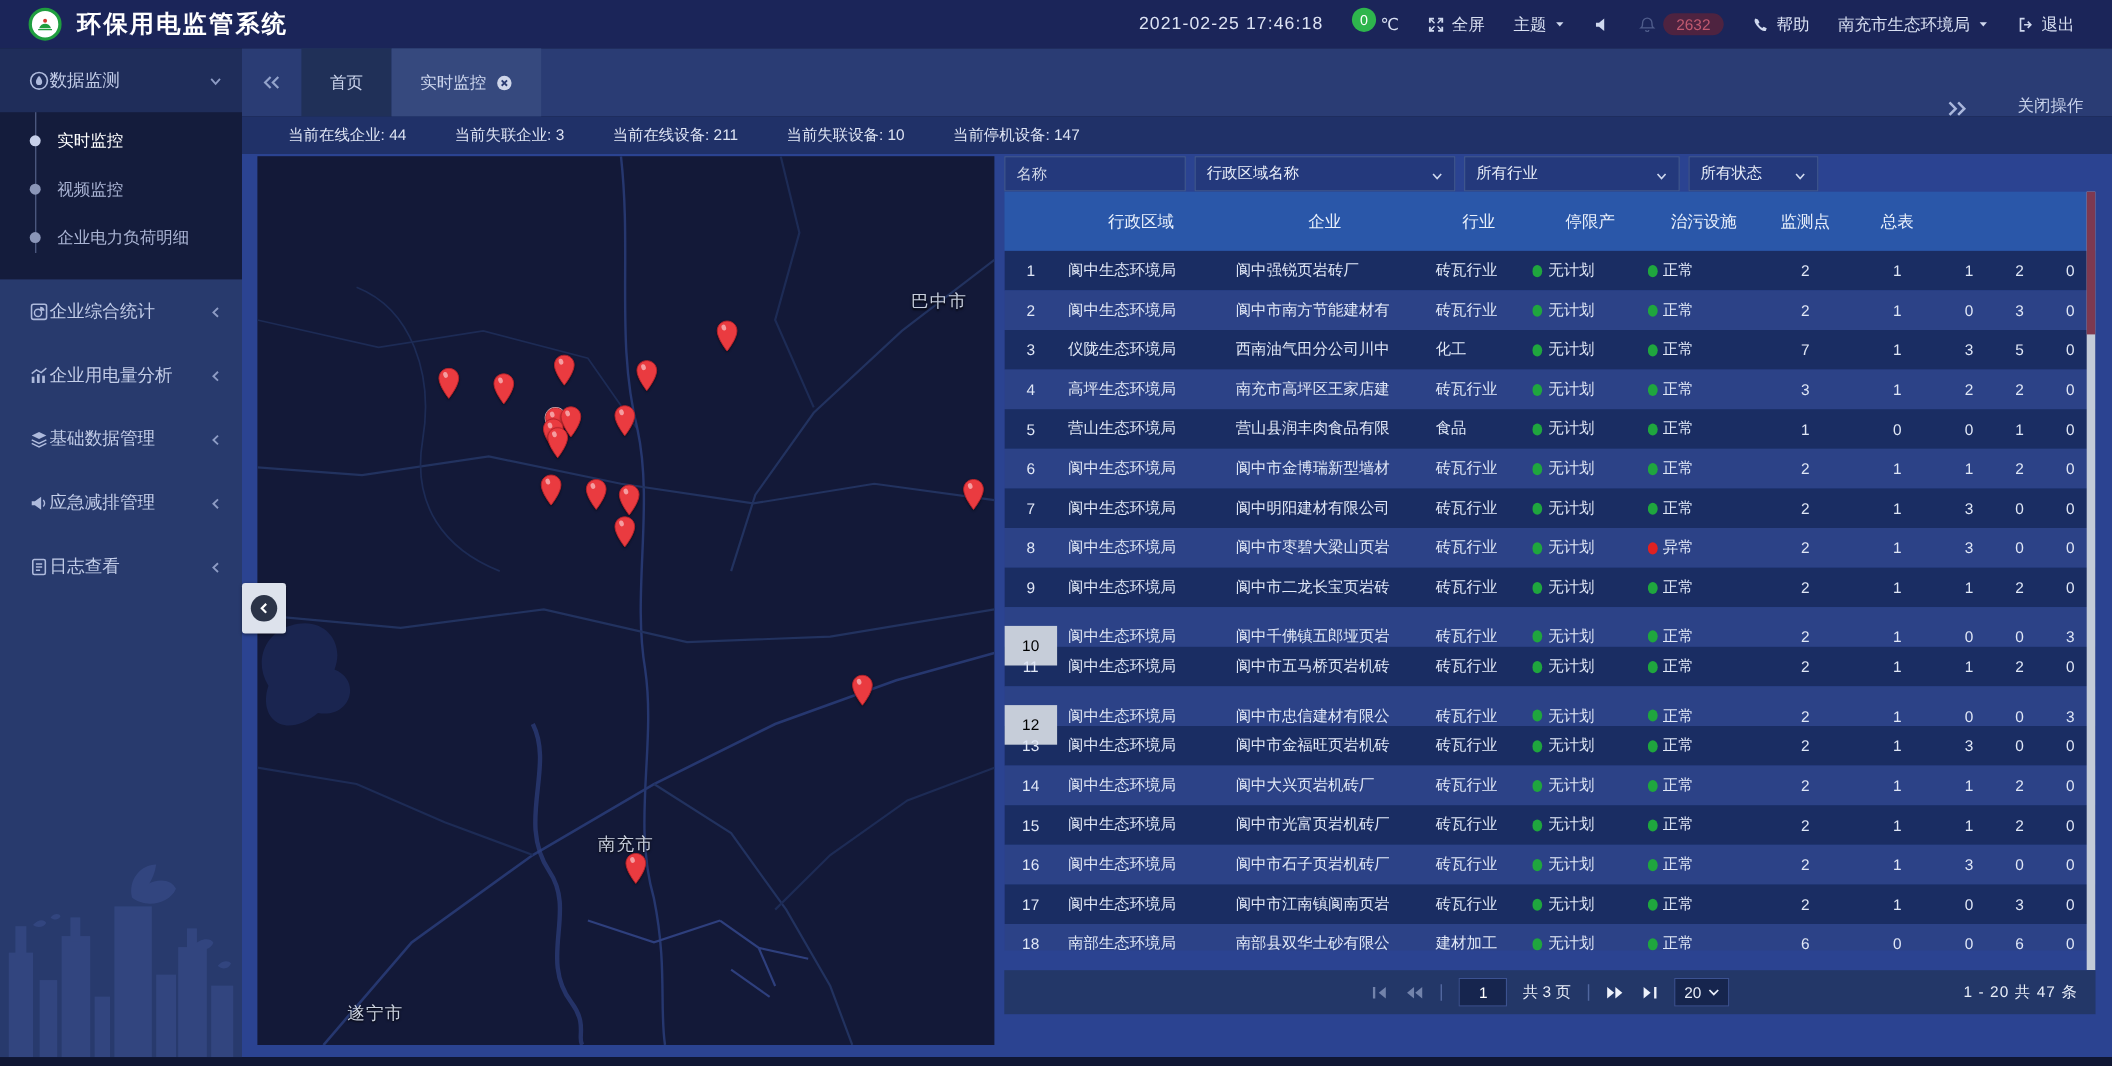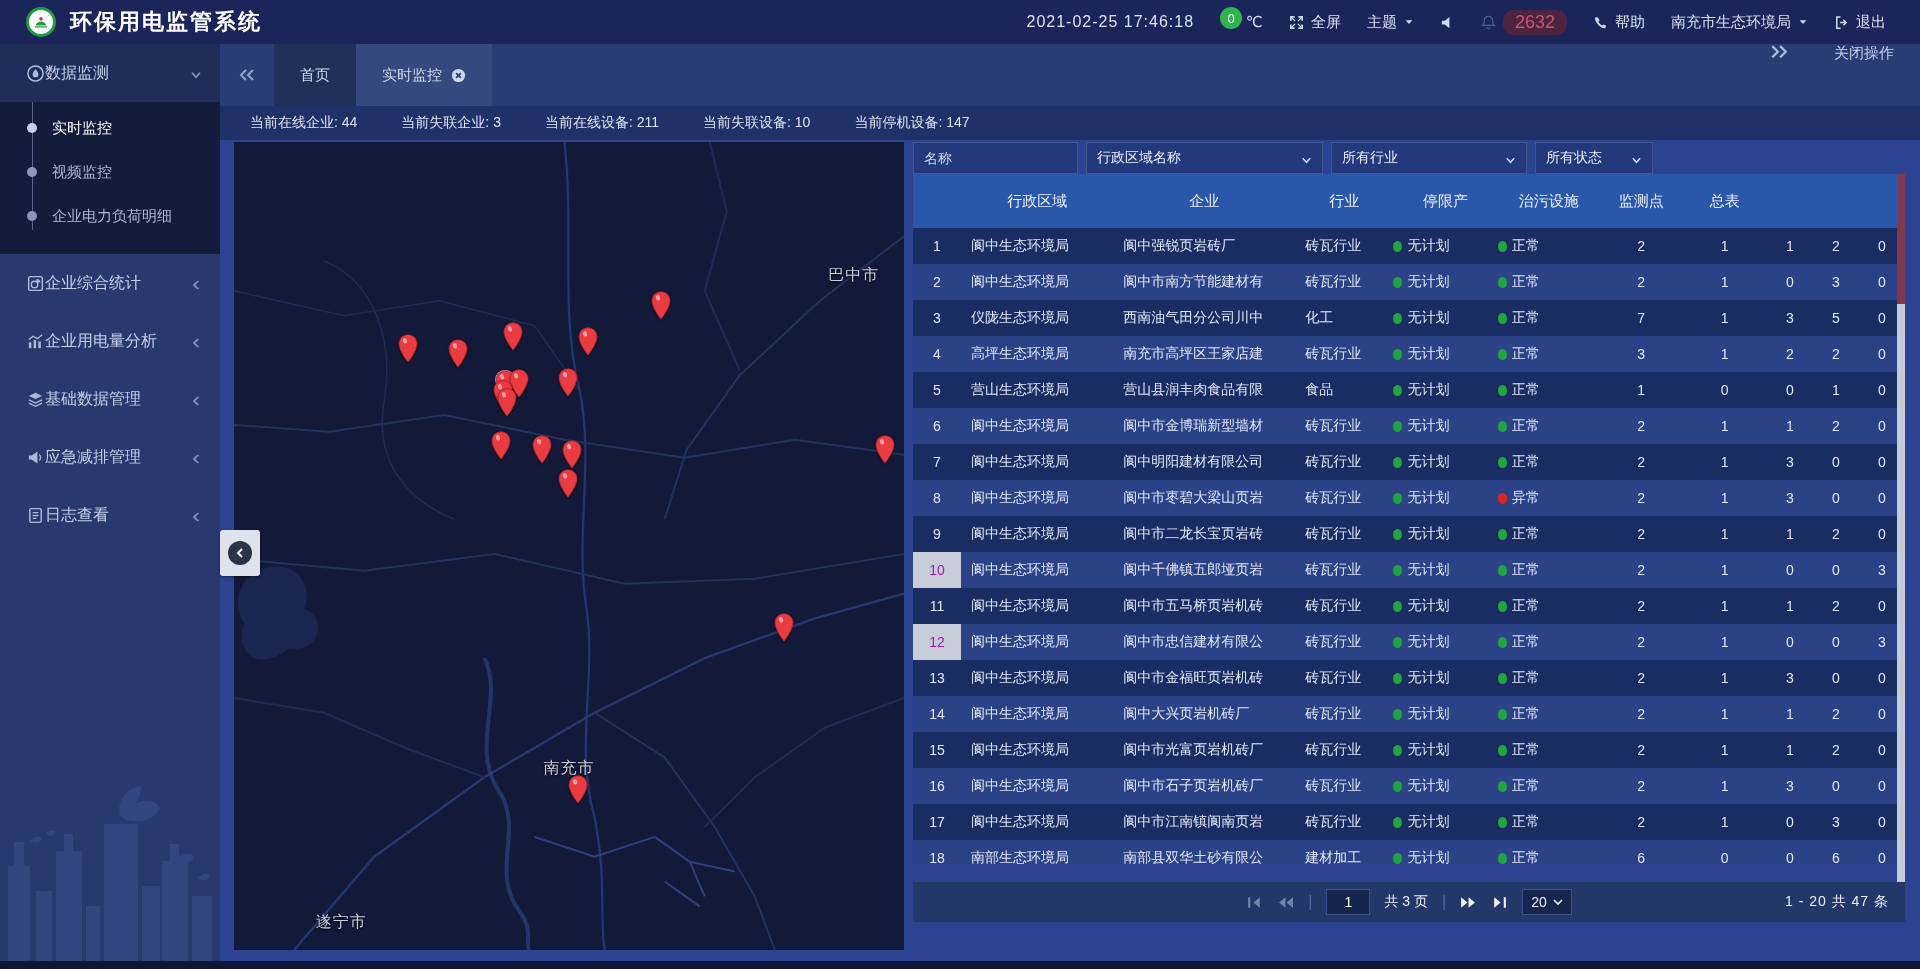--- a/index.html
+++ b/index.html
@@ -17,21 +17,21 @@
   .app-title { color:#ffffff; font-size:22px; font-weight:bold; letter-spacing:2px; }
   .top-right { display:flex; align-items:center; gap:26px; color:#d9e0f2; font-size:15px; }
   .datetime { font-size:16px; color:#dde3f4; letter-spacing:1px; }
   .temp-wrap { display:flex; align-items:flex-start; gap:4px; }
   .temp-badge { width:22px; height:22px; border-radius:50%; background:#2eb54d; color:#fff;
     font-size:13px; display:flex; align-items:center; justify-content:center; margin-top:-6px; }
   .temp-unit { font-size:15px; }
   .top-item { display:flex; align-items:center; gap:7px; cursor:pointer; white-space:nowrap; }
   .top-item svg { width:15px; height:15px; }
   .badge-pill { background:#4e2340; color:#c05a70; border-radius:10px; padding:2px 12px;
-    font-size:18px; }
+    font-size:14px; }
   .bell { opacity:.55; }
 
   
   .body-row { flex:1; display:flex; min-height:0; }
 
   
   .sidebar { width:220px; background:#283a6d; position:relative; overflow:hidden; flex:0 0 220px; }
   .side-group.expanded { background:#141c3c; padding-bottom:14px; }
   .side-group.expanded .side-item { background:#1f2d5a; }
   .side-item { height:58px; display:flex; align-items:center; padding:0 18px 0 26px;
@@ -58,27 +58,27 @@
 
   .tabbar { height:62px; background:#2a3c74; display:flex; align-items:stretch; flex:0 0 62px; }
   .tab-scroll { width:54px; display:flex; align-items:center; justify-content:center;
     color:#93a3cb; cursor:pointer; }
   .tab-scroll svg { width:16px; height:14px; }
   .tab { display:flex; align-items:center; gap:9px; padding:0 26px; font-size:15px;
     color:#cdd6ee; background:#203058; cursor:pointer; }
   .tab.active { background:#36497e; }
   .tab-close { width:15px; height:15px; }
   .tab-spacer { flex:1; }
-  .tab-ops { display:flex; align-items:flex-start; gap:46px; padding-right:26px; color:#c7d1ea;
+  .tab-ops { display:flex; align-items:flex-end; gap:46px; padding-right:26px; color:#c7d1ea;
     font-size:15px; }
   .tab-ops .fwd { width:18px; height:14px; color:#aab7dc; cursor:pointer; }
   .tab-ops .ops-label { cursor:pointer; }
 
   .statsbar { height:34px; background:#203168; display:flex; align-items:center; gap:44px;
-    padding-left:30px; color:#dde3f3; font-size:14px; flex:0 0 34px; }
+    padding-left:42px; color:#dde3f3; font-size:14px; flex:0 0 34px; }
   .stat { white-space:nowrap; }
 
   
   .content { flex:1; display:flex; padding:2px 15px 8px 14px; gap:9px; min-height:0;
     background:#2b4391; align-items:flex-start; }
 
   
   .map { width:670px; height:808px; background:#131938; position:relative; flex:0 0 670px; }
   .map svg.roads { position:absolute; inset:0; width:100%; height:100%; }
   .city-label { position:absolute; transform:translate(-50%,-50%); color:#c9d0de;
@@ -115,21 +115,21 @@
     justify-content:space-evenly; }
   .group-label { text-align:center; font-style:italic; font-weight:bold; font-size:14px; }
   .group-cols { display:grid; grid-template-columns:1fr 1fr 1fr; text-align:center;
     font-size:14px; }
   .tbody { height:636px; overflow:hidden; }
   .trow { height:36px; align-items:center; color:#e0e7f6; font-size:14px; cursor:pointer; }
   .trow.odd { background:#1a2d63; }
   .trow.even { background:#2c4287; }
   .td { white-space:nowrap; overflow:hidden; }
   .td.c-num { text-align:center; height:36px; line-height:36px; }
-  .td.c-num.hl { background:#c6cdd9; color:#a21caf; }
+  .td.c-num.hl { background:#c6cdd9; color:#000000;margin-top:17px; }
   .td.left { padding-left:10px; }
   .td.center { text-align:center; }
   .td.dotcell { display:flex; align-items:center; gap:5px; }
   .dot8 { width:9px; height:11px; border-radius:50%; flex:0 0 9px; }
   .dot-green { background:#1fa63e; }
   .dot-red { background:#e02121; }
   .vscroll { position:absolute; right:0; top:0; bottom:0; width:8px; background:#c3cbd8; }
   .vscroll .thumb { position:absolute; top:0; left:0; width:8px; height:130px; background:#7e3950; }
 
   .pager { flex:0 0 40px; height:40px; background:#233768; display:flex; align-items:center;

